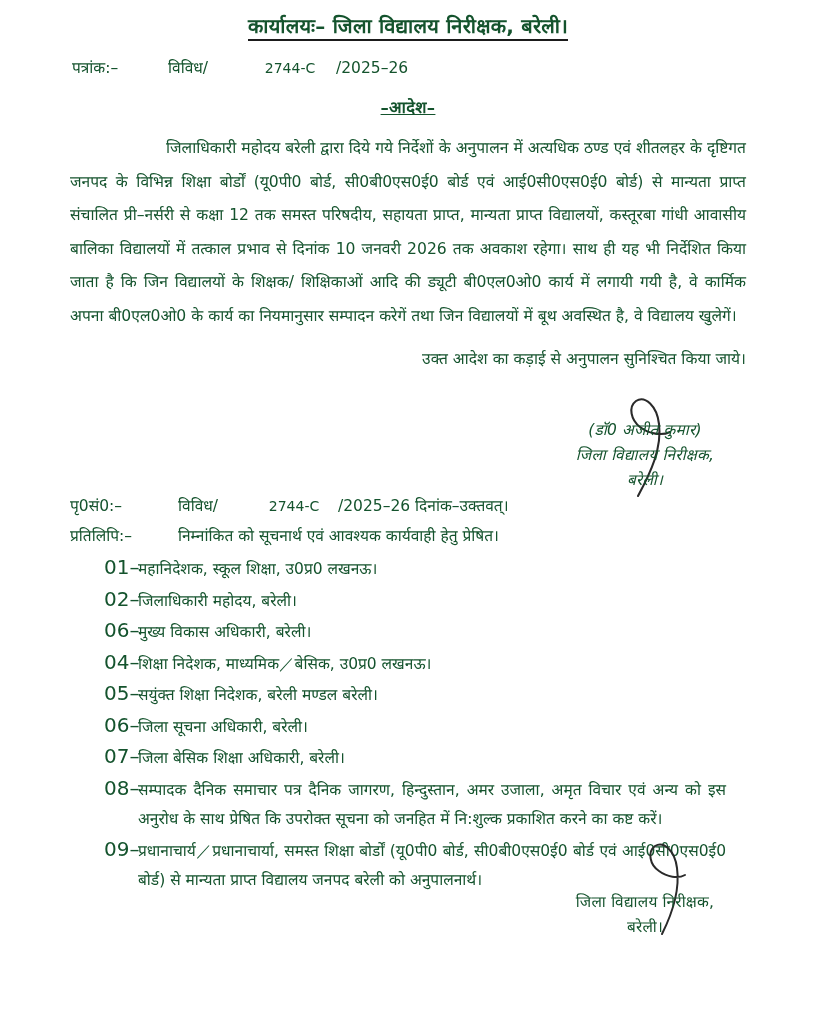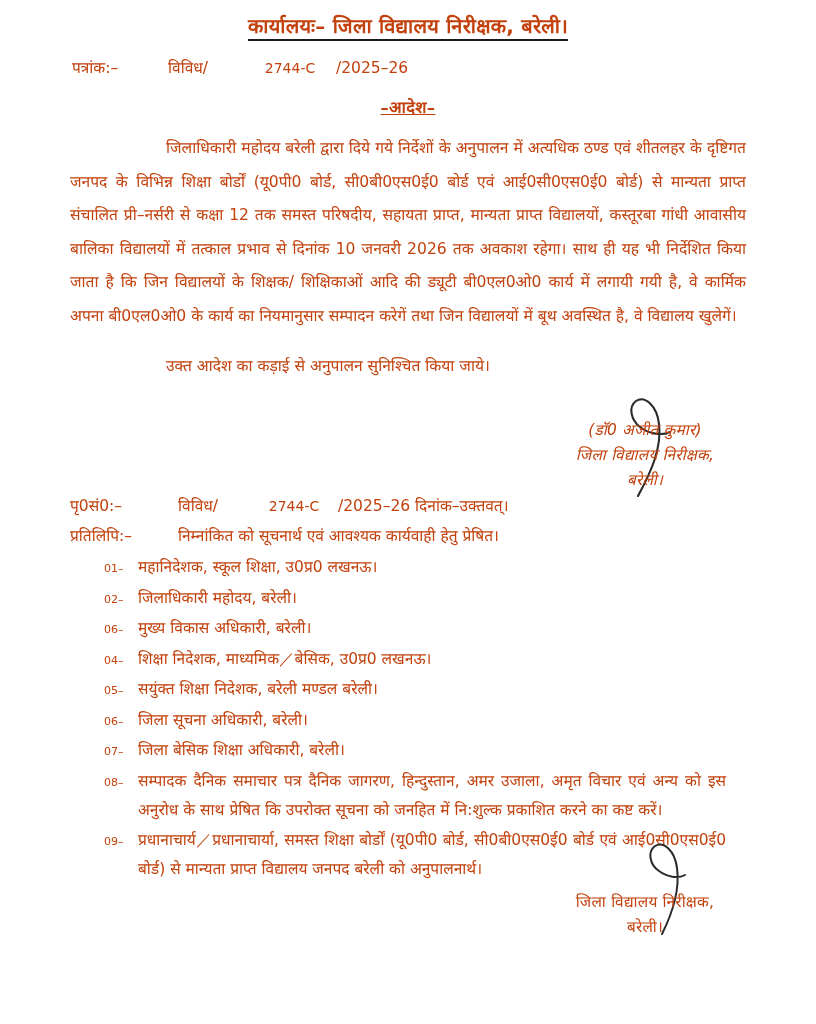--- a/index.html
+++ b/index.html
@@ -24,21 +24,21 @@
   
   .doc {
     position: absolute;
     left: 0;
     top: 0;
     width: 816px;
     height: 1024px;
     font-family: "DejaVu Sans", sans-serif;
     font-size: 15.5px;
     line-height: 33px;
-    color: #c2410c;
+    color: #14532d;
     -webkit-font-smoothing: antialiased;
   }
   
   .office-title {
     text-align: center;
     font-size: 20px;
     font-weight: bold;
     letter-spacing: .2px;
     padding-top: 12px;
     line-height: 28px;
@@ -72,22 +72,22 @@
     margin: 8px 70px 0 70px;
     text-align: justify;
     text-justify: inter-word;
     font-size: 15.6px;
     line-height: 33.5px;
   }
   .body-block p { margin: 0; }
   .body-block p.indent { text-indent: 96px; }
   .body-block p.para2 {
     text-indent: 96px;
-    text-align: left;
-    margin-top: 17px;
+    text-align: right;
+    margin-top: 10px;
   }
   
   .sign-block {
     position: absolute;
     text-align: center;
     font-size: 15.4px;
     line-height: 25px;
     white-space: nowrap;
   }
   .sign-1 { left: 540px; top: 418px; width: 210px; font-style: italic; }
@@ -130,21 +130,21 @@
   .li {
     display: flex;
     align-items: baseline;
     line-height: 29.5px;
   }
   .li-num {
     flex: 0 0 68px;
     width: 68px;
     padding-left: 34px;
     box-sizing: border-box;
-    font-size: 11px;
+    font-size: 20px;
   }
   .li-text {
     flex: 1 1 auto;
     padding-right: 44px;
     text-align: justify;
     text-justify: inter-word;
   }
   .li-text.nojust { text-align: left; }
 </style>
 </head>

